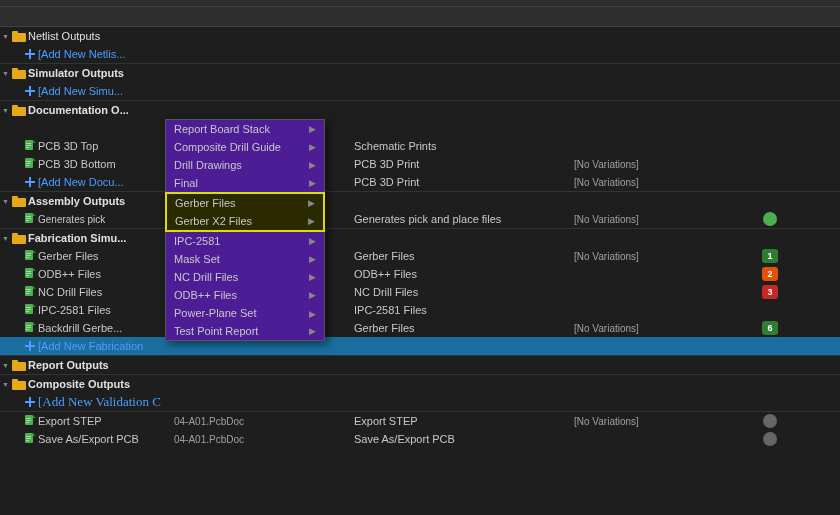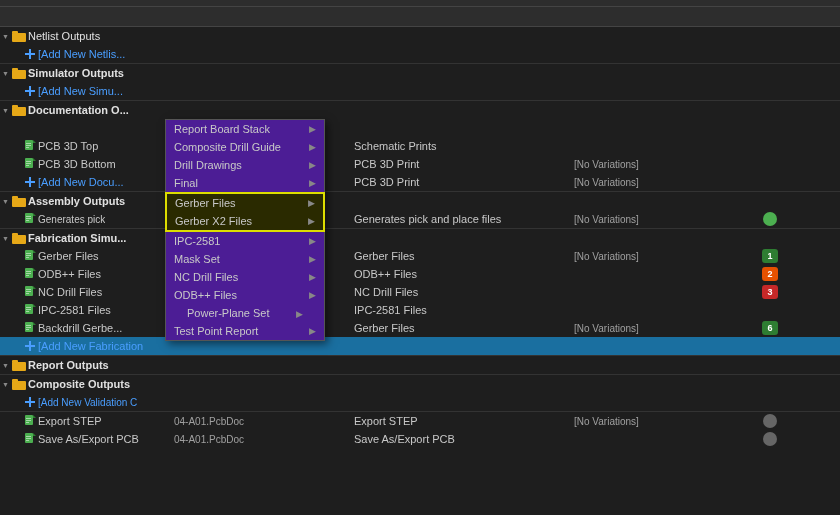--- a/index.html
+++ b/index.html
@@ -421,21 +421,21 @@
       </div>
       <div style="display: flex; align-items: center; min-height: 18px;">
         <div style="width: 170px; flex-shrink: 0; display: flex; align-items: center; padding: 1px 0px 1px 14px; overflow: hidden;">
           <span style="width:10px;display:inline-block;"></span>
           <span style="display:inline-flex;align-items:center;margin-right:2px;flex-shrink:0;">
             <svg width="12" height="12" viewBox="0 0 12 12">
               <rect x="5" y="1" width="2" height="10" fill="#4a9eff"></rect>
               <rect x="1" y="5" width="10" height="2" fill="#4a9eff"></rect>
             </svg>
           </span>
-          <span style="color:#4a9eff;font-size:10px;overflow:hidden;text-overflow:ellipsis;white-space:nowrap;">[Add New Validation C</span>
+          <span style="color:#4a9eff;font-size:13px;overflow:hidden;text-overflow:ellipsis;white-space:nowrap;font-family:Liberation Serif, serif;">[Add New Validation C</span>
         </div>
         <div style="width: 180px; flex-shrink: 0; padding: 1px 4px; color: rgb(160, 160, 160); font-size: 10px; overflow: hidden; text-overflow: ellipsis; white-space: nowrap;"></div>
         <div style="width: 220px; flex-shrink: 0; padding: 1px 4px; font-size: 11px; color: rgb(200, 200, 200); overflow: hidden; text-overflow: ellipsis; white-space: nowrap;"></div>
         <div style="width: 130px; flex-shrink: 0; padding: 1px 4px; font-size: 10px; color: rgb(160, 160, 160); overflow: hidden; text-overflow: ellipsis; white-space: nowrap;"></div>
         <div style="flex: 1 1 0%; padding: 1px 4px; text-align: center; display: flex; align-items: center; justify-content: center;"></div>
       </div>
       <div style="height: 0px; border-top: 1px solid rgb(51, 51, 51);"></div>
       <div style="display: flex; align-items: center; min-height: 18px;">
         <div style="width: 170px; flex-shrink: 0; display: flex; align-items: center; padding: 1px 0px 1px 14px; overflow: hidden;">
           <span style="width:10px;display:inline-block;"></span>
@@ -516,21 +516,21 @@
     <span style="font-size:9px;color:#888;margin-left:8px;">▶</span>
   </div>
       <div style="display: flex; align-items: center; justify-content: space-between; padding: 3px 8px; cursor: pointer; white-space: nowrap;">
     <span style="font-size:11px;color:#c8c8c8;">NC Drill Files</span>
     <span style="font-size:9px;color:#888;margin-left:8px;">▶</span>
   </div>
       <div style="display: flex; align-items: center; justify-content: space-between; padding: 3px 8px; cursor: pointer; white-space: nowrap;">
     <span style="font-size:11px;color:#c8c8c8;">ODB++ Files</span>
     <span style="font-size:9px;color:#888;margin-left:8px;">▶</span>
   </div>
-      <div style="display: flex; align-items: flex-end; justify-content: space-between; padding: 3px 21px; cursor: pointer; white-space: nowrap;">
+      <div style="display: flex; align-items: flex-end; justify-content: space-between; padding: 3px 8px; cursor: pointer; white-space: nowrap;">
     <span style="font-size:11px;color:#c8c8c8;">Power-Plane Set</span>
     <span style="font-size:9px;color:#888;margin-left:8px;">▶</span>
   </div>
       <div style="display: flex; align-items: center; justify-content: space-between; padding: 3px 8px; cursor: pointer; white-space: nowrap;">
     <span style="font-size:11px;color:#c8c8c8;">Test Point Report</span>
     <span style="font-size:9px;color:#888;margin-left:8px;">▶</span>
   </div>
     </div>
 </div>
 

